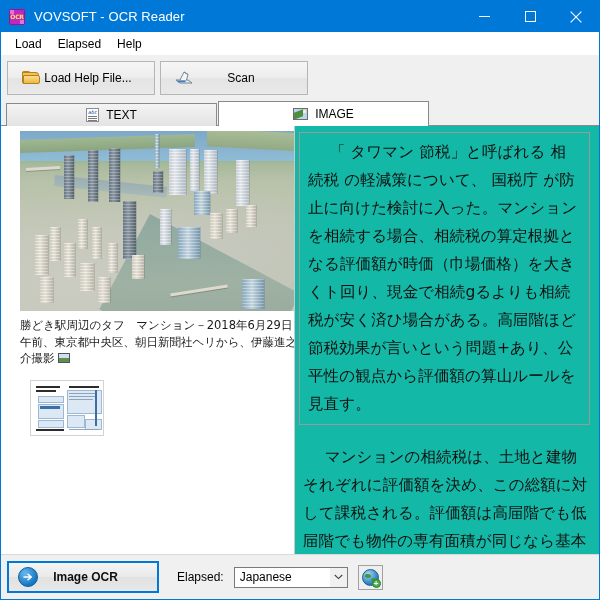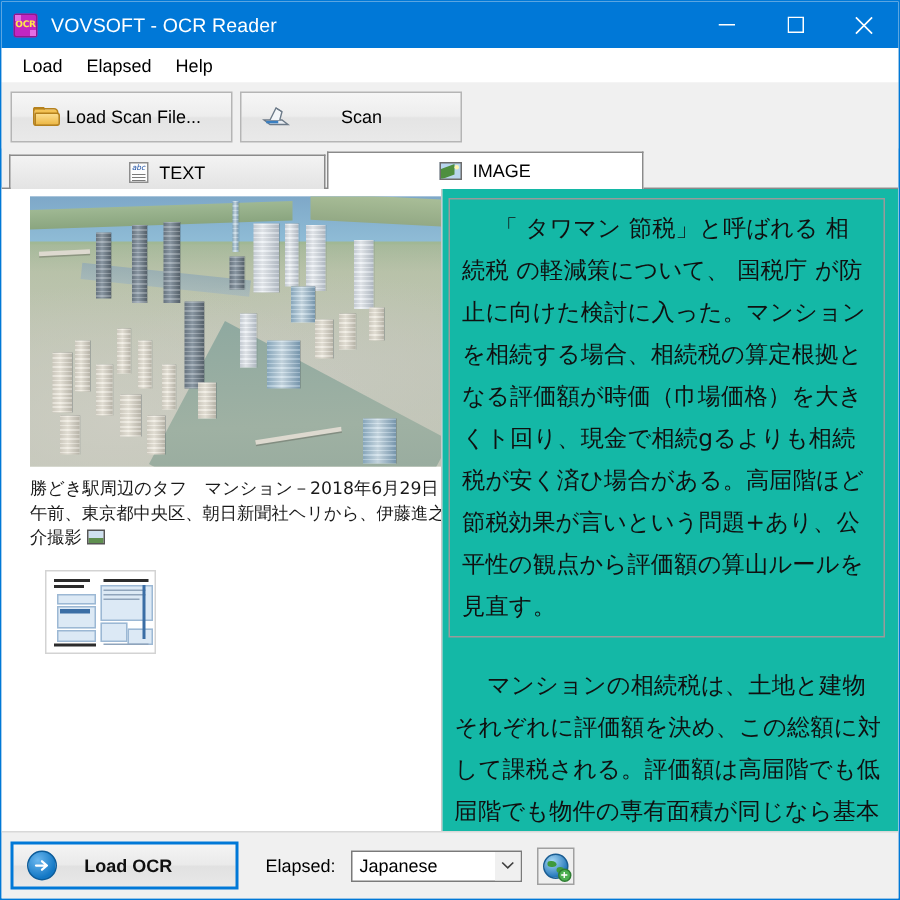--- a/index.html
+++ b/index.html
@@ -532,21 +532,21 @@
 
   <div class="toolbar">
     <div class="tbtn">
       <span class="ticon">
         <span class="folder-ico">
           <span class="tab"></span>
           <span class="back"></span>
           <span class="front"></span>
         </span>
       </span>
-      <span class="tlabel">Load Scan File...</span>
+      <span class="tlabel">Load Help File...</span>
     </div>
     <div class="tbtn">
       <span class="ticon">
         <svg class="scan-ico" viewBox="0 0 20 16">
           <path d="M2 10 L14 10 L18 13 L6 13 Z" fill="#e8edf2" stroke="#6c7a88" stroke-width="0.9"></path>
           <rect x="3.5" y="10.6" width="8" height="1.6" fill="#3a7fc1"></rect>
           <path d="M6 10 L10 2 L14 4.5 L12.5 10" fill="#f3f6f9" stroke="#6c7a88" stroke-width="0.9"></path>
           <path d="M10 2 L14 4.5" stroke="#6c7a88" stroke-width="0.8" fill="none"></path>
         </svg>
       </span>
@@ -644,21 +644,21 @@
     </div>
   </div>
 
   <div class="bottombar">
     <div class="start-btn">
       <span class="arrow-ico">
         <svg width="12" height="12" viewBox="0 0 12 12">
           <path d="M2 6 L8.5 6 M6 3.2 L9.3 6 L6 8.8" stroke="#ffffff" stroke-width="1.5" fill="none" stroke-linecap="round" stroke-linejoin="round"></path>
         </svg>
       </span>
-      <span class="slabel">Load OCR</span>
+      <span class="slabel">Image OCR</span>
     </div>
 
     <span class="lang-label">Elapsed:</span>
 
     <div class="combo">
       <span class="cval">Japanese</span>
       <span class="carrow">
         <svg width="9" height="6" viewBox="0 0 9 6">
           <path d="M0.8 1 L4.5 4.6 L8.2 1" stroke="#404040" stroke-width="1.1" fill="none"></path>
         </svg>

